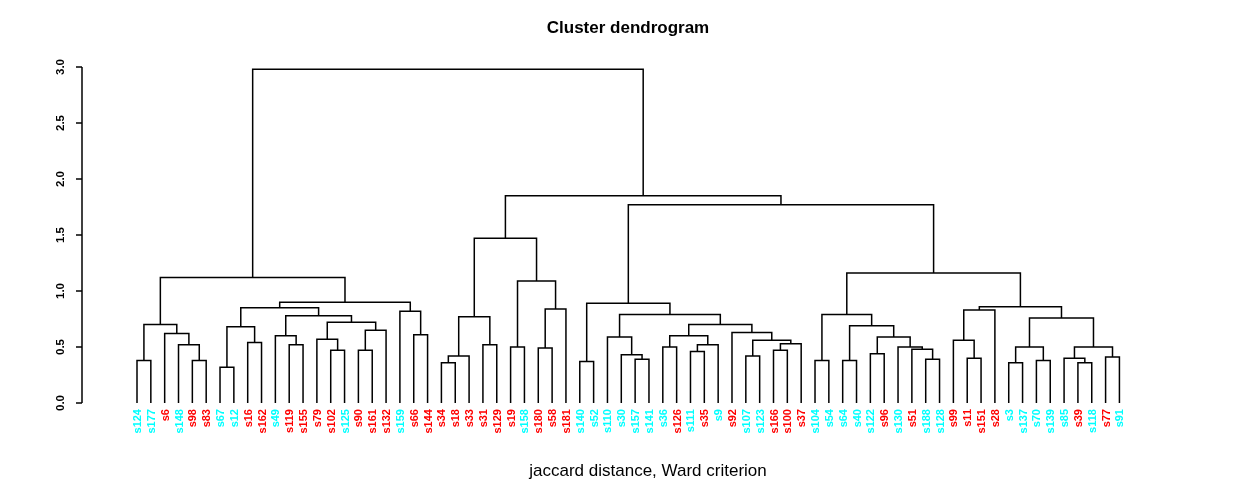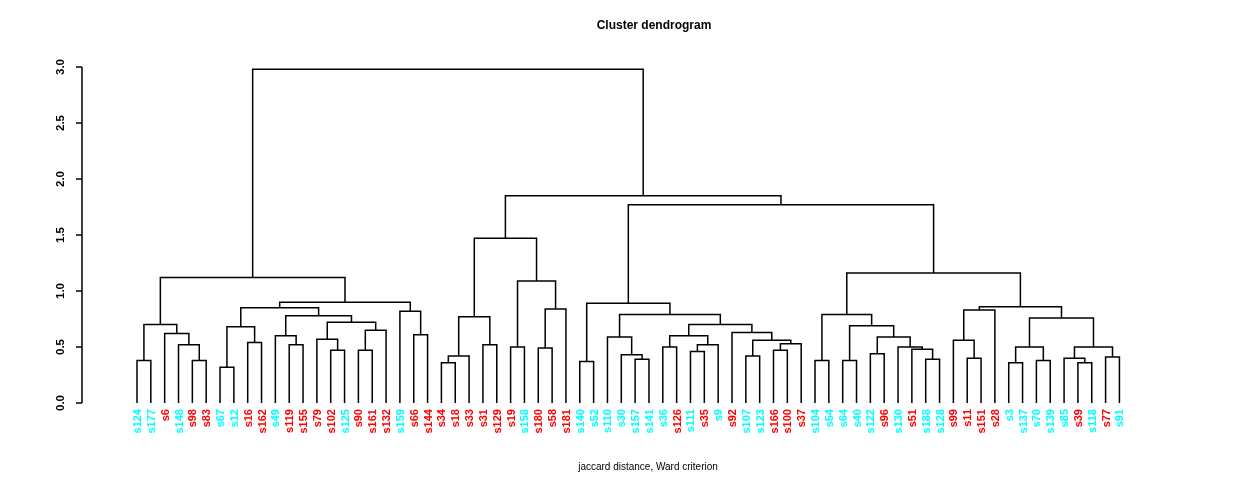--- a/index.html
+++ b/index.html
@@ -4,26 +4,26 @@
 <style>
   html,body{margin:0;padding:0;background:#ffffff;}
   #figure{
     position:relative;
     width:1238px;height:500px;
     background:#ffffff;
     font-family:"Liberation Sans", sans-serif;
     overflow:hidden;
   }
   .fig-title{
-    position:absolute;top:18px;left:654px;transform:translateX(-50%);
-    font-size:12px;font-weight:bold;color:#000;white-space:nowrap;
+    position:absolute;top:18px;left:628px;transform:translateX(-50%);
+    font-size:17px;font-weight:bold;color:#000;white-space:nowrap;
   }
   .fig-footer{
     position:absolute;top:461px;left:628px;transform:translateX(-50%);
-    font-size:10px;color:#000;white-space:nowrap;padding-left:40px;
+    font-size:17px;color:#000;white-space:nowrap;padding-left:40px;
   }
   svg{position:absolute;top:0;left:0;}
 </style>
 </head>
 <body>
 
 <div id="figure">
   <div class="fig-title">Cluster dendrogram</div>
   <svg id="plot" width="1238" height="500">
       <line x1="82" y1="67" x2="82" y2="403" stroke="#000" stroke-width="1.5"></line>

